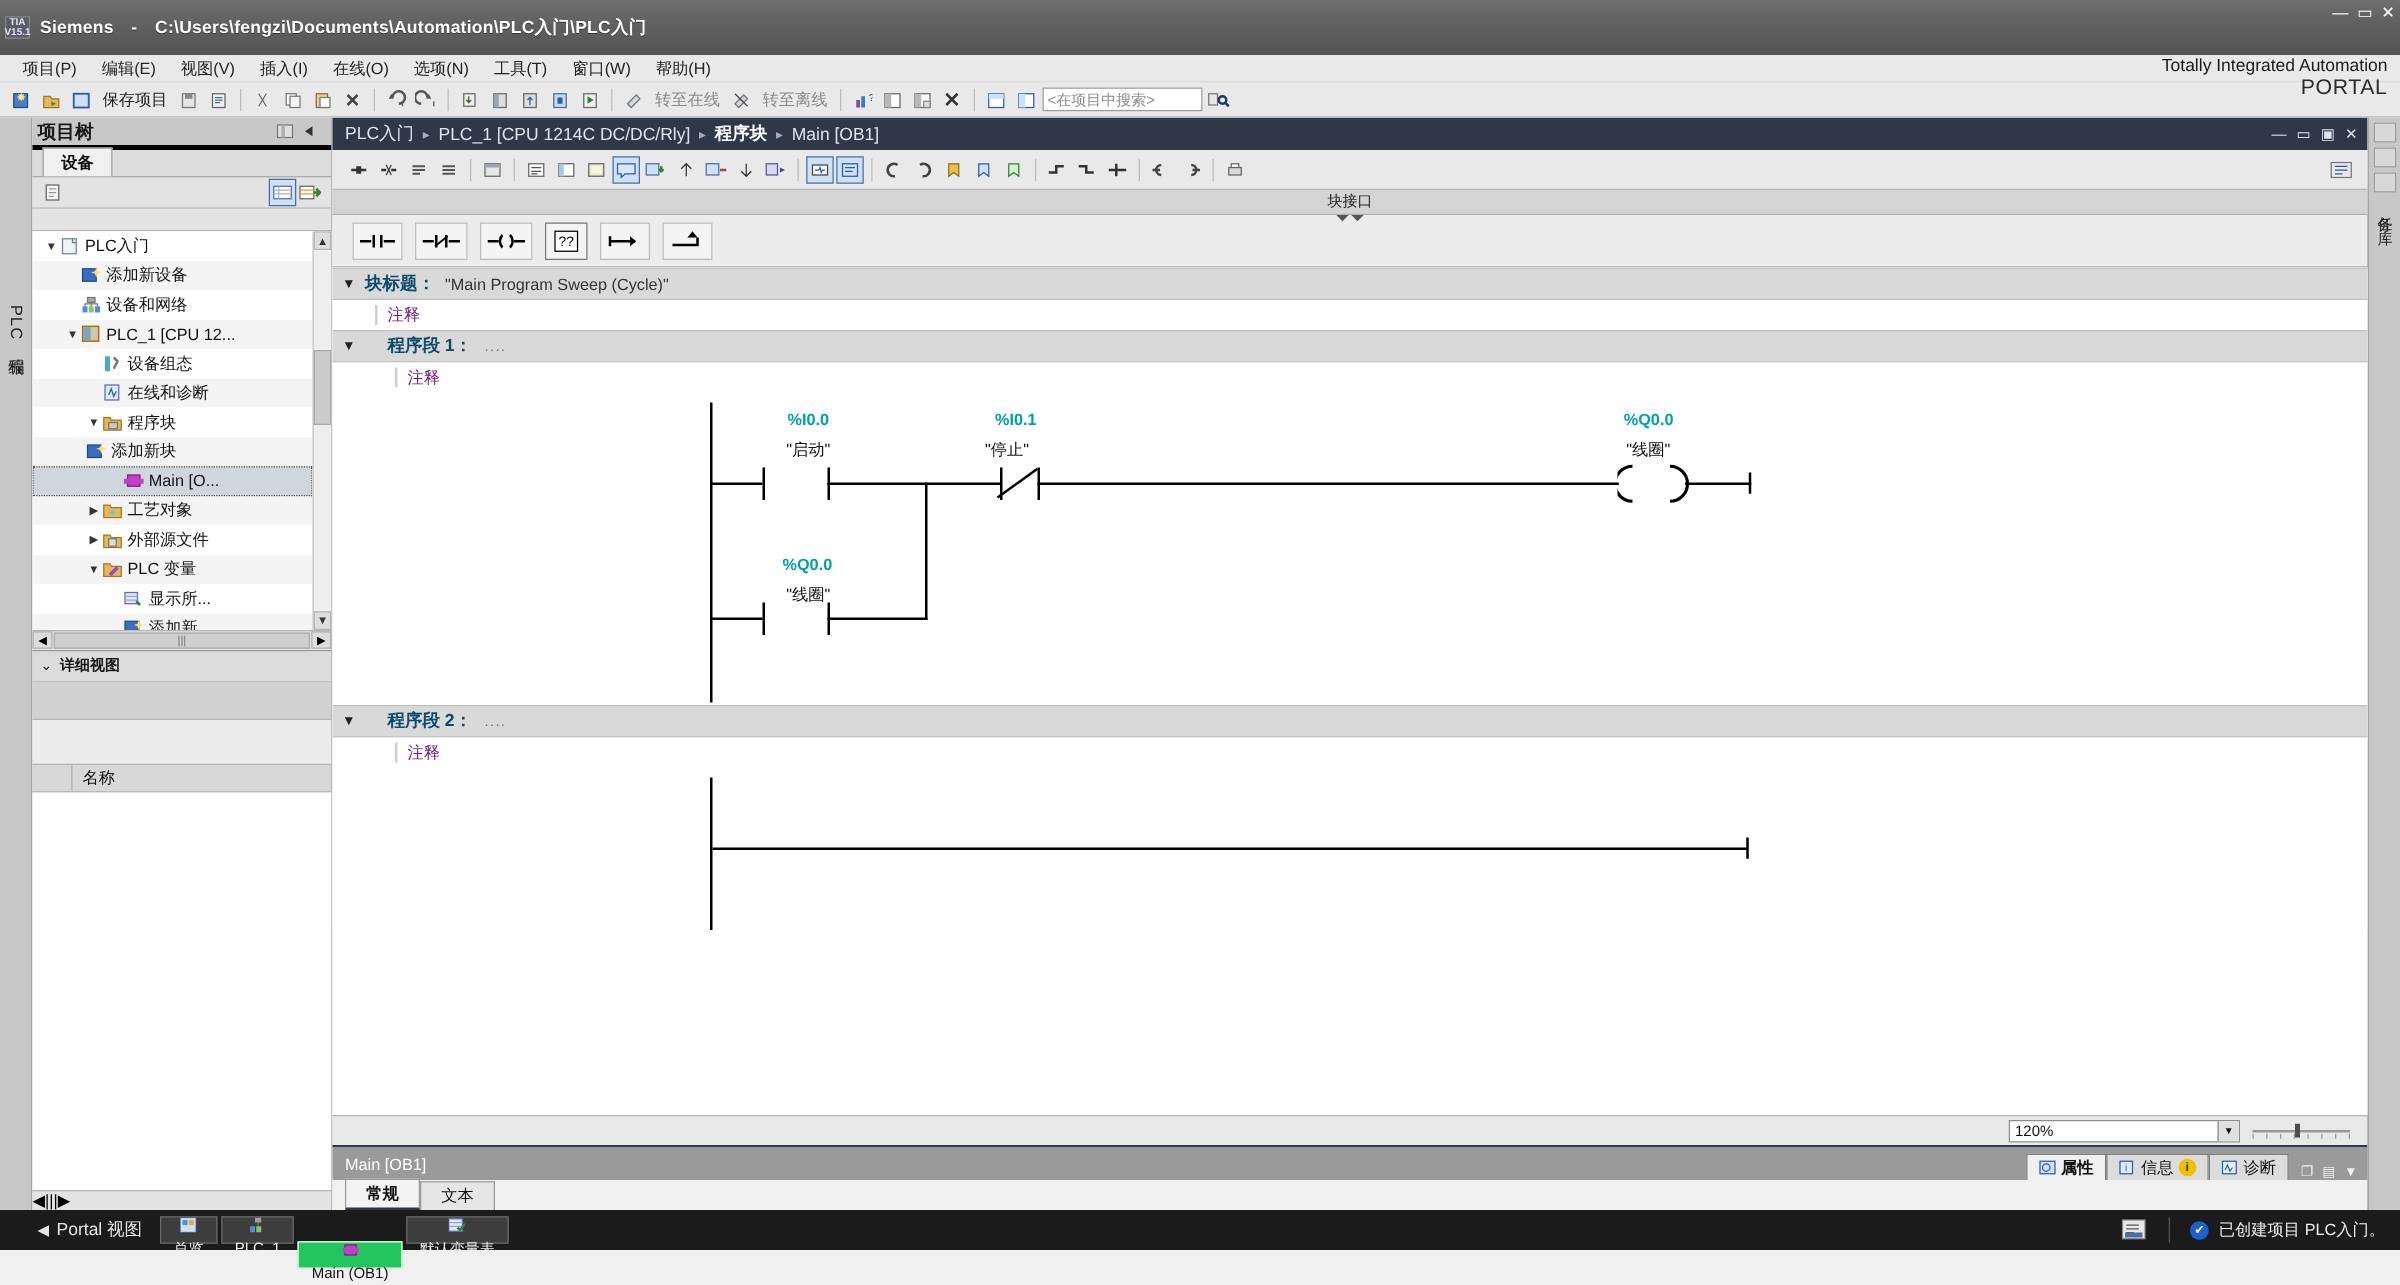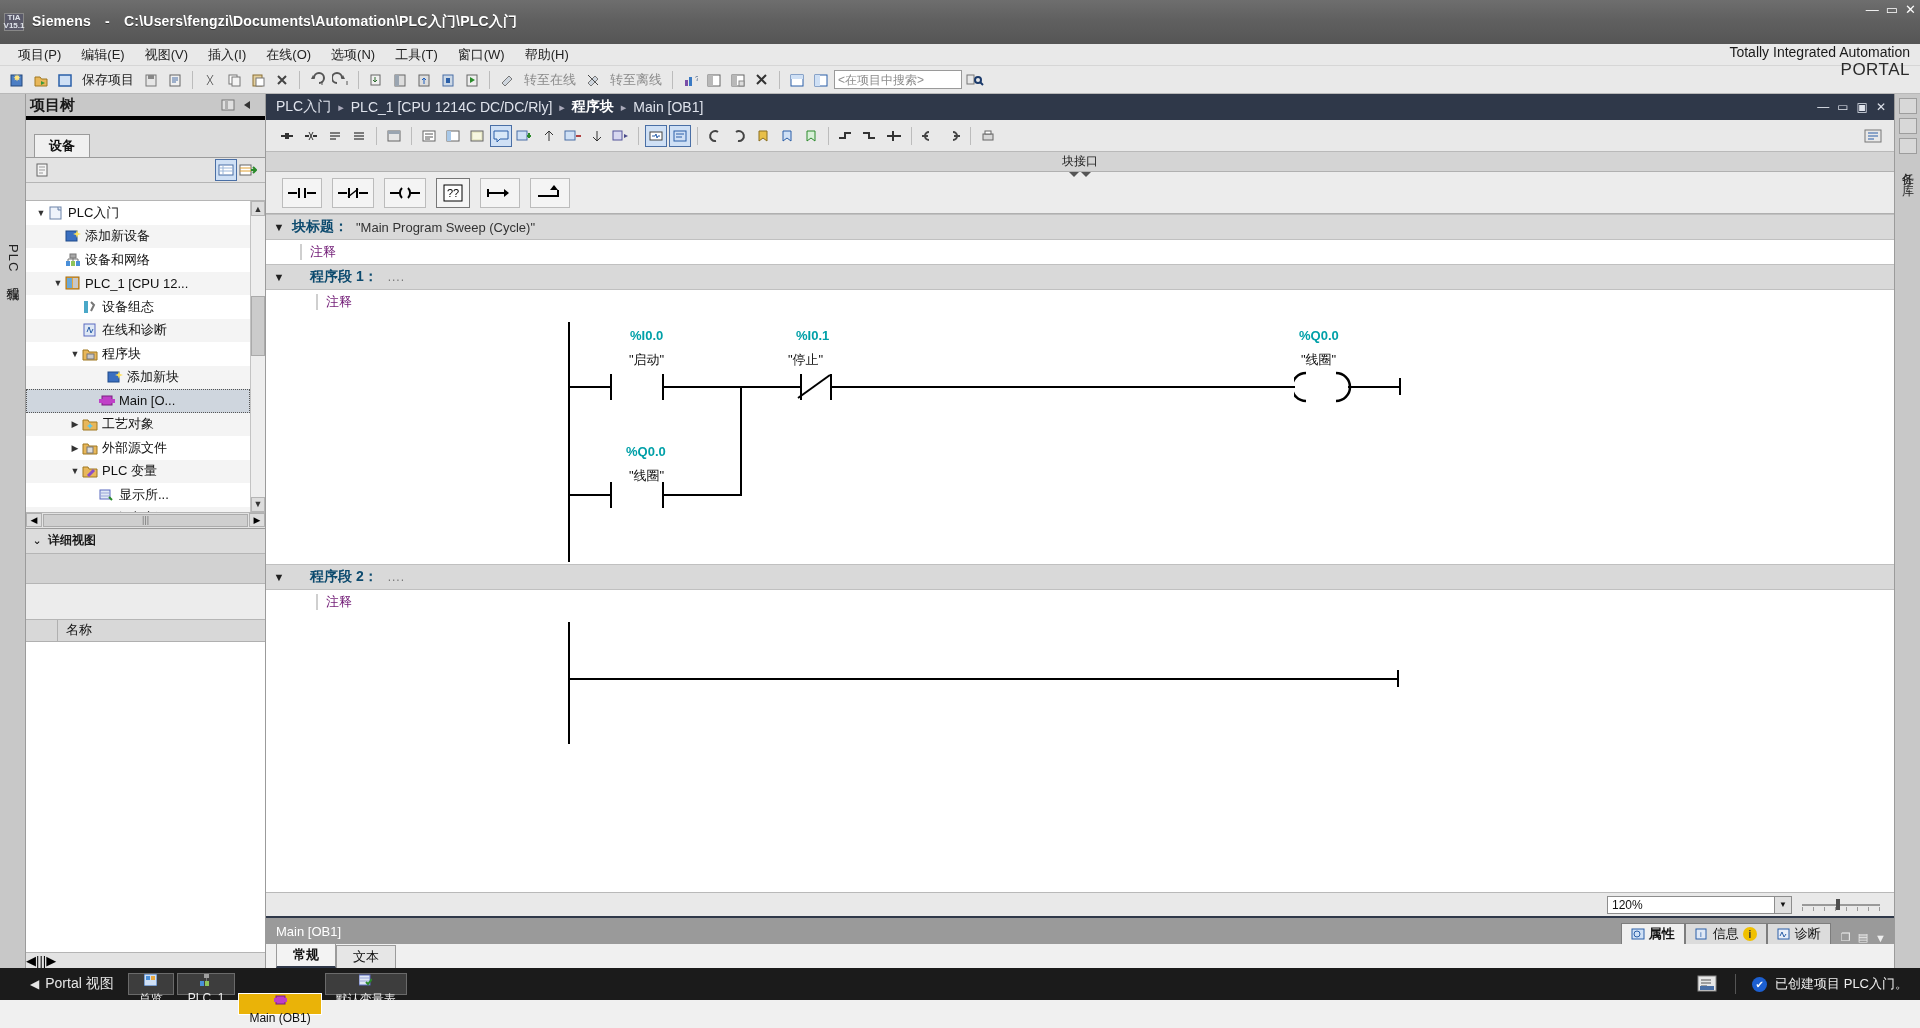--- a/index.html
+++ b/index.html
@@ -66,21 +66,21 @@
   #leftstrip { width: 26px; background: #c8c8c8; border-right: 1px solid #9b9b9b;
     display: flex; flex-direction: column; align-items: center; padding-top: 150px; }
   #leftstrip .vtext { writing-mode: vertical-rl; font-size: 13px; color: #222; letter-spacing: 1px; }
 
   
   #tree-panel { width: 240px; background: #f0f0f0; border-right: 1px solid #9b9b9b; display: flex; flex-direction: column; }
   #tree-header { height: 26px; background: #c8c8c8; display: flex; align-items: center; padding: 0 4px;
     border-bottom: 4px solid #000000; }
   #tree-header .ttl { font-size: 15px; font-weight: bold; color: #1a1a1a; flex: 1; }
   .hdr-ico { width: 14px; height: 12px; margin-right: 6px; }
-  #tree-tabs { height: 38px; background: #dcdcdc; display: flex; align-items: flex-end; padding-left: 8px;
+  #tree-tabs { height: 22px; background: #dcdcdc; display: flex; align-items: flex-end; padding-left: 8px;
     border-bottom: 1px solid #9b9b9b; }
   #tree-tabs .tab { background: #f0f0f0; border: 1px solid #9b9b9b; border-bottom: none;
     padding: 2px 14px 2px 14px; font-size: 13px; font-weight: bold; color: #111; }
   #tree-tools { height: 25px; background: #e3e3e3; display: flex; align-items: center; padding: 0 6px;
     border-bottom: 1px solid #b5b5b5; }
   #tree-tools .spacer { flex: 1; }
   #tree-tools .sel { border: 1px solid #4a6fa5; background: #cfe0f5; }
   #tree-gap { height: 18px; background: #e3e3e3; border-bottom: 1px solid #b5b5b5; }
   #tree-body { flex: 1; background: #fff; overflow: hidden; position: relative; display: flex; }
   #tree-list { flex: 1; overflow: hidden; }
@@ -186,21 +186,21 @@
     display: flex; flex-direction: column; align-items: center; padding-top: 4px; gap: 4px; }
   #rightstrip .ricon { width: 18px; height: 16px; background: #d8d8d8; border: 1px solid #9d9d9d; }
   #rightstrip .vtext { writing-mode: vertical-rl; font-size: 12px; color: #222; margin-top: 6px; }
 
   
   #taskbar { height: 32px; background: #1b1b1b; display: flex; align-items: center; color: #e6e6e6; }
   #portal-btn { display: flex; align-items: center; gap: 6px; padding: 0 14px 0 30px; font-size: 14px; }
   #portal-btn .arw { font-size: 12px; }
   .tbitem { height: 22px; background: #3d3d3d; border: 1px solid #6a6a6a; display: flex; align-items: center;
     gap: 5px; padding: 0 10px; font-size: 12px; color: #f0f0f0; margin-right: 3px; flex-direction: column; }
-  .tbitem.active { background: #eab308; color: #111; border-color: #fff; margin-top: 40px; }
+  .tbitem.active { background: #22c55e; color: #111; border-color: #fff; margin-top: 40px; }
   .tbicon { width: 13px; height: 12px; flex: none; }
   #taskbar .right { margin-left: auto; display: flex; align-items: center; gap: 8px; padding-right: 12px; }
   #status-check { width: 15px; height: 15px; border-radius: 50%; background: #1c5fd0; color: #fff;
     font-size: 10px; display: flex; align-items: center; justify-content: center; }
   #status-text { font-size: 13px; color: #efefef; }
   .sep-v { width: 1px; height: 20px; background: #555; margin: 0 8px; }
 </style>
 </head>
 <body>
 
@@ -502,21 +502,21 @@
             <span>在线和诊断</span>
           </div>
           <div class="trow" style="padding-left: 42px;">
             <span class="twist">▼</span>
             <span class="ticon"><svg viewBox="0 0 16 14">
                 <path d="M1 3h5l1 2h8v8H1z" fill="#e8b75a" stroke="#a07820"></path>
                 <rect x="5" y="7" width="7" height="5" fill="#c8c8c8" stroke="#777"></rect>
               </svg></span>
             <span>程序块</span>
           </div>
-          <div class="trow" style="padding-left: 67px;">
+          <div class="trow" style="padding-left: 29px;">
             <span class="twist"></span>
             <span class="ticon"><svg viewBox="0 0 16 14">
                 <rect x="1" y="2" width="11" height="10" fill="#3a6fc0" stroke="#1e4a8a"></rect>
                 <path d="M12 1l1 3 3 1-3 1-1 3-1-3-3-1 3-1z" fill="#ffe25a"></path>
               </svg></span>
             <span>添加新块</span>
           </div>
           <div class="trow selected" style="padding-left: 59px;">
             <span class="twist"></span>
             <span class="ticon"><svg viewBox="0 0 16 14">

